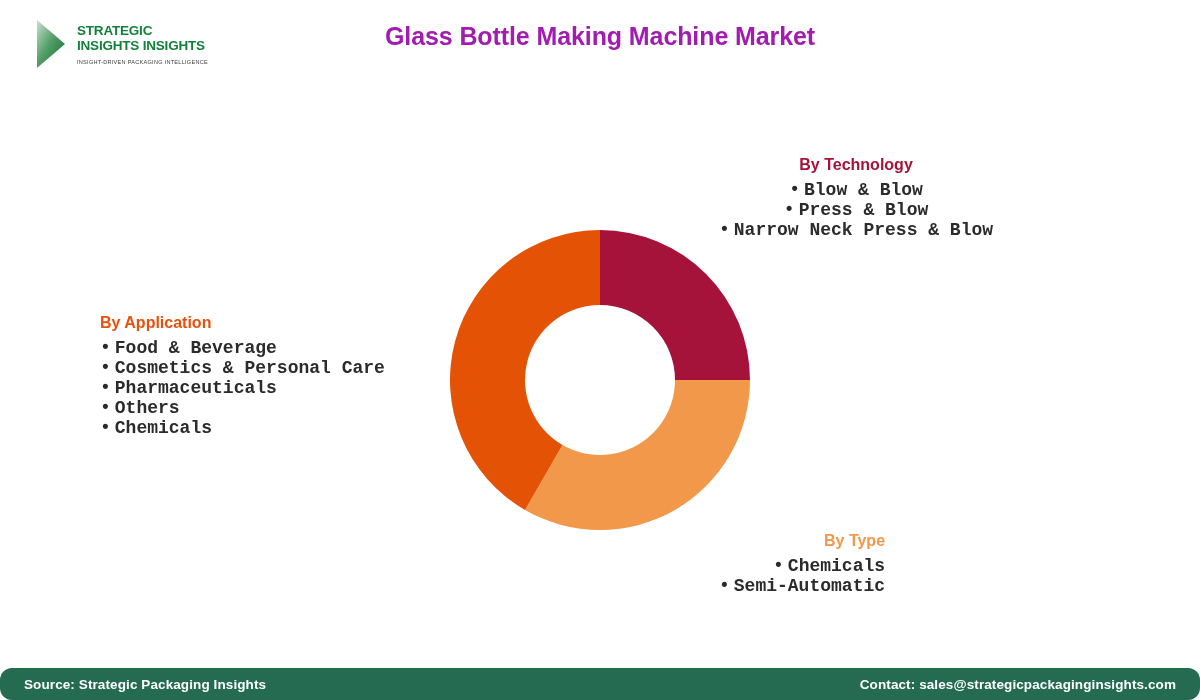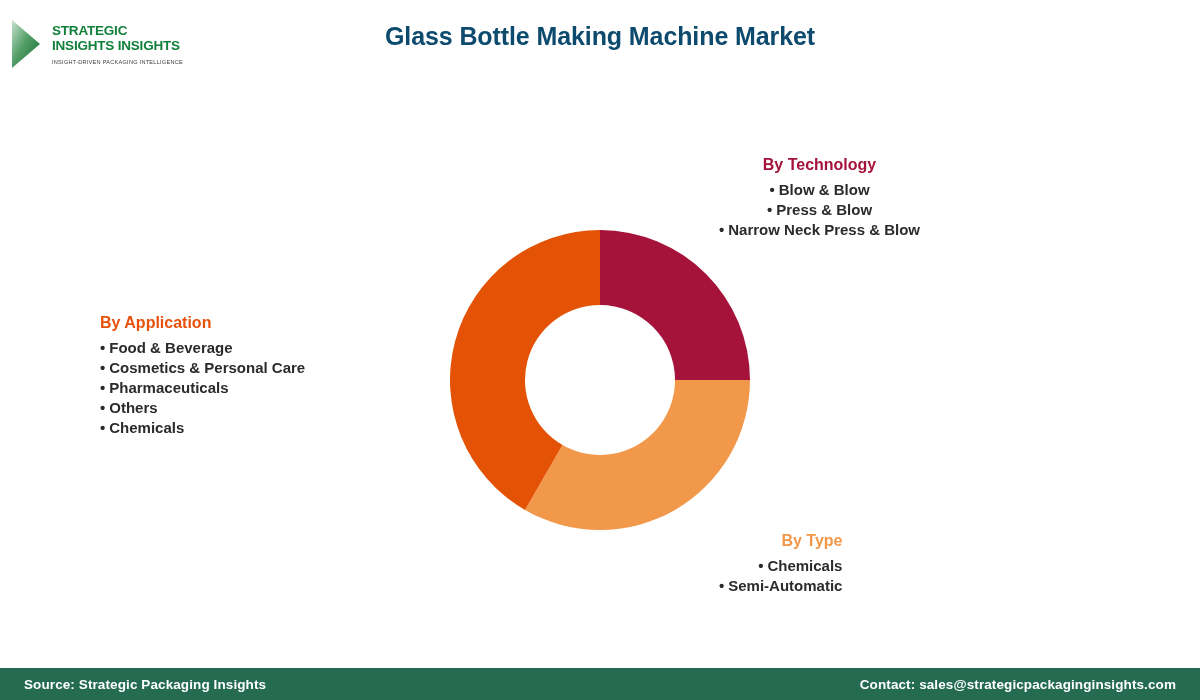--- a/index.html
+++ b/index.html
@@ -13,21 +13,21 @@
 
   body {
     background: #ffffff;
     font-family: "Liberation Sans", "DejaVu Sans", sans-serif;
     position: relative;
   }
 
   
   #logo-block {
     position: absolute;
-    left: 8px;
+    left: 33px;
     top: 12px;
     width: 176px;
     height: 64px;
     display: flex;
     align-items: center;
     gap: 8px;
   }
 
   #logo-mark {
     width: 36px;
@@ -63,21 +63,21 @@
   }
 
   #page-title {
     position: absolute;
     left: 0;
     right: 0;
     top: 22px;
     text-align: center;
     font-size: 25px;
     font-weight: bold;
-    color: #0c4a6e;
+    color: #a21caf;
     letter-spacing: -0.1px;
   }
 
   
   #donut-wrap {
     position: absolute;
     left: 450px;
     top: 230px;
     width: 300px;
     height: 300px;
@@ -91,25 +91,26 @@
   .seg-title {
     font-size: 16px;
     font-weight: bold;
     margin-bottom: 5px;
     line-height: 20px;
   }
 
   .seg-list { list-style: none; }
 
   .seg-list li {
-    font-size: 15px;
+    font-size: 18px;
     font-weight: bold;
     color: #2B2B2B;
     line-height: 20px;
     white-space: nowrap;
+    font-family: Liberation Mono, monospace;
   }
 
   .seg-list li .bullet { margin-right: 4px; }
 
   
   #group-technology { left: 719px; top: 155px; text-align: center; }
   #group-technology .seg-title { color: #A5123A; }
 
   
   #group-application { left: 100px; top: 313px; width: 260px; }
@@ -125,20 +126,21 @@
     position: absolute;
     left: 0;
     bottom: 0;
     width: 1200px;
     height: 32px;
     background: #246B52;
     display: flex;
     align-items: center;
     justify-content: space-between;
     padding: 0 24px;
+    border-radius: 12px;
   }
 
   .footer-text {
     color: #ffffff;
     font-size: 13.5px;
     font-weight: bold;
     letter-spacing: 0.1px;
   }
 </style>
 </head>

